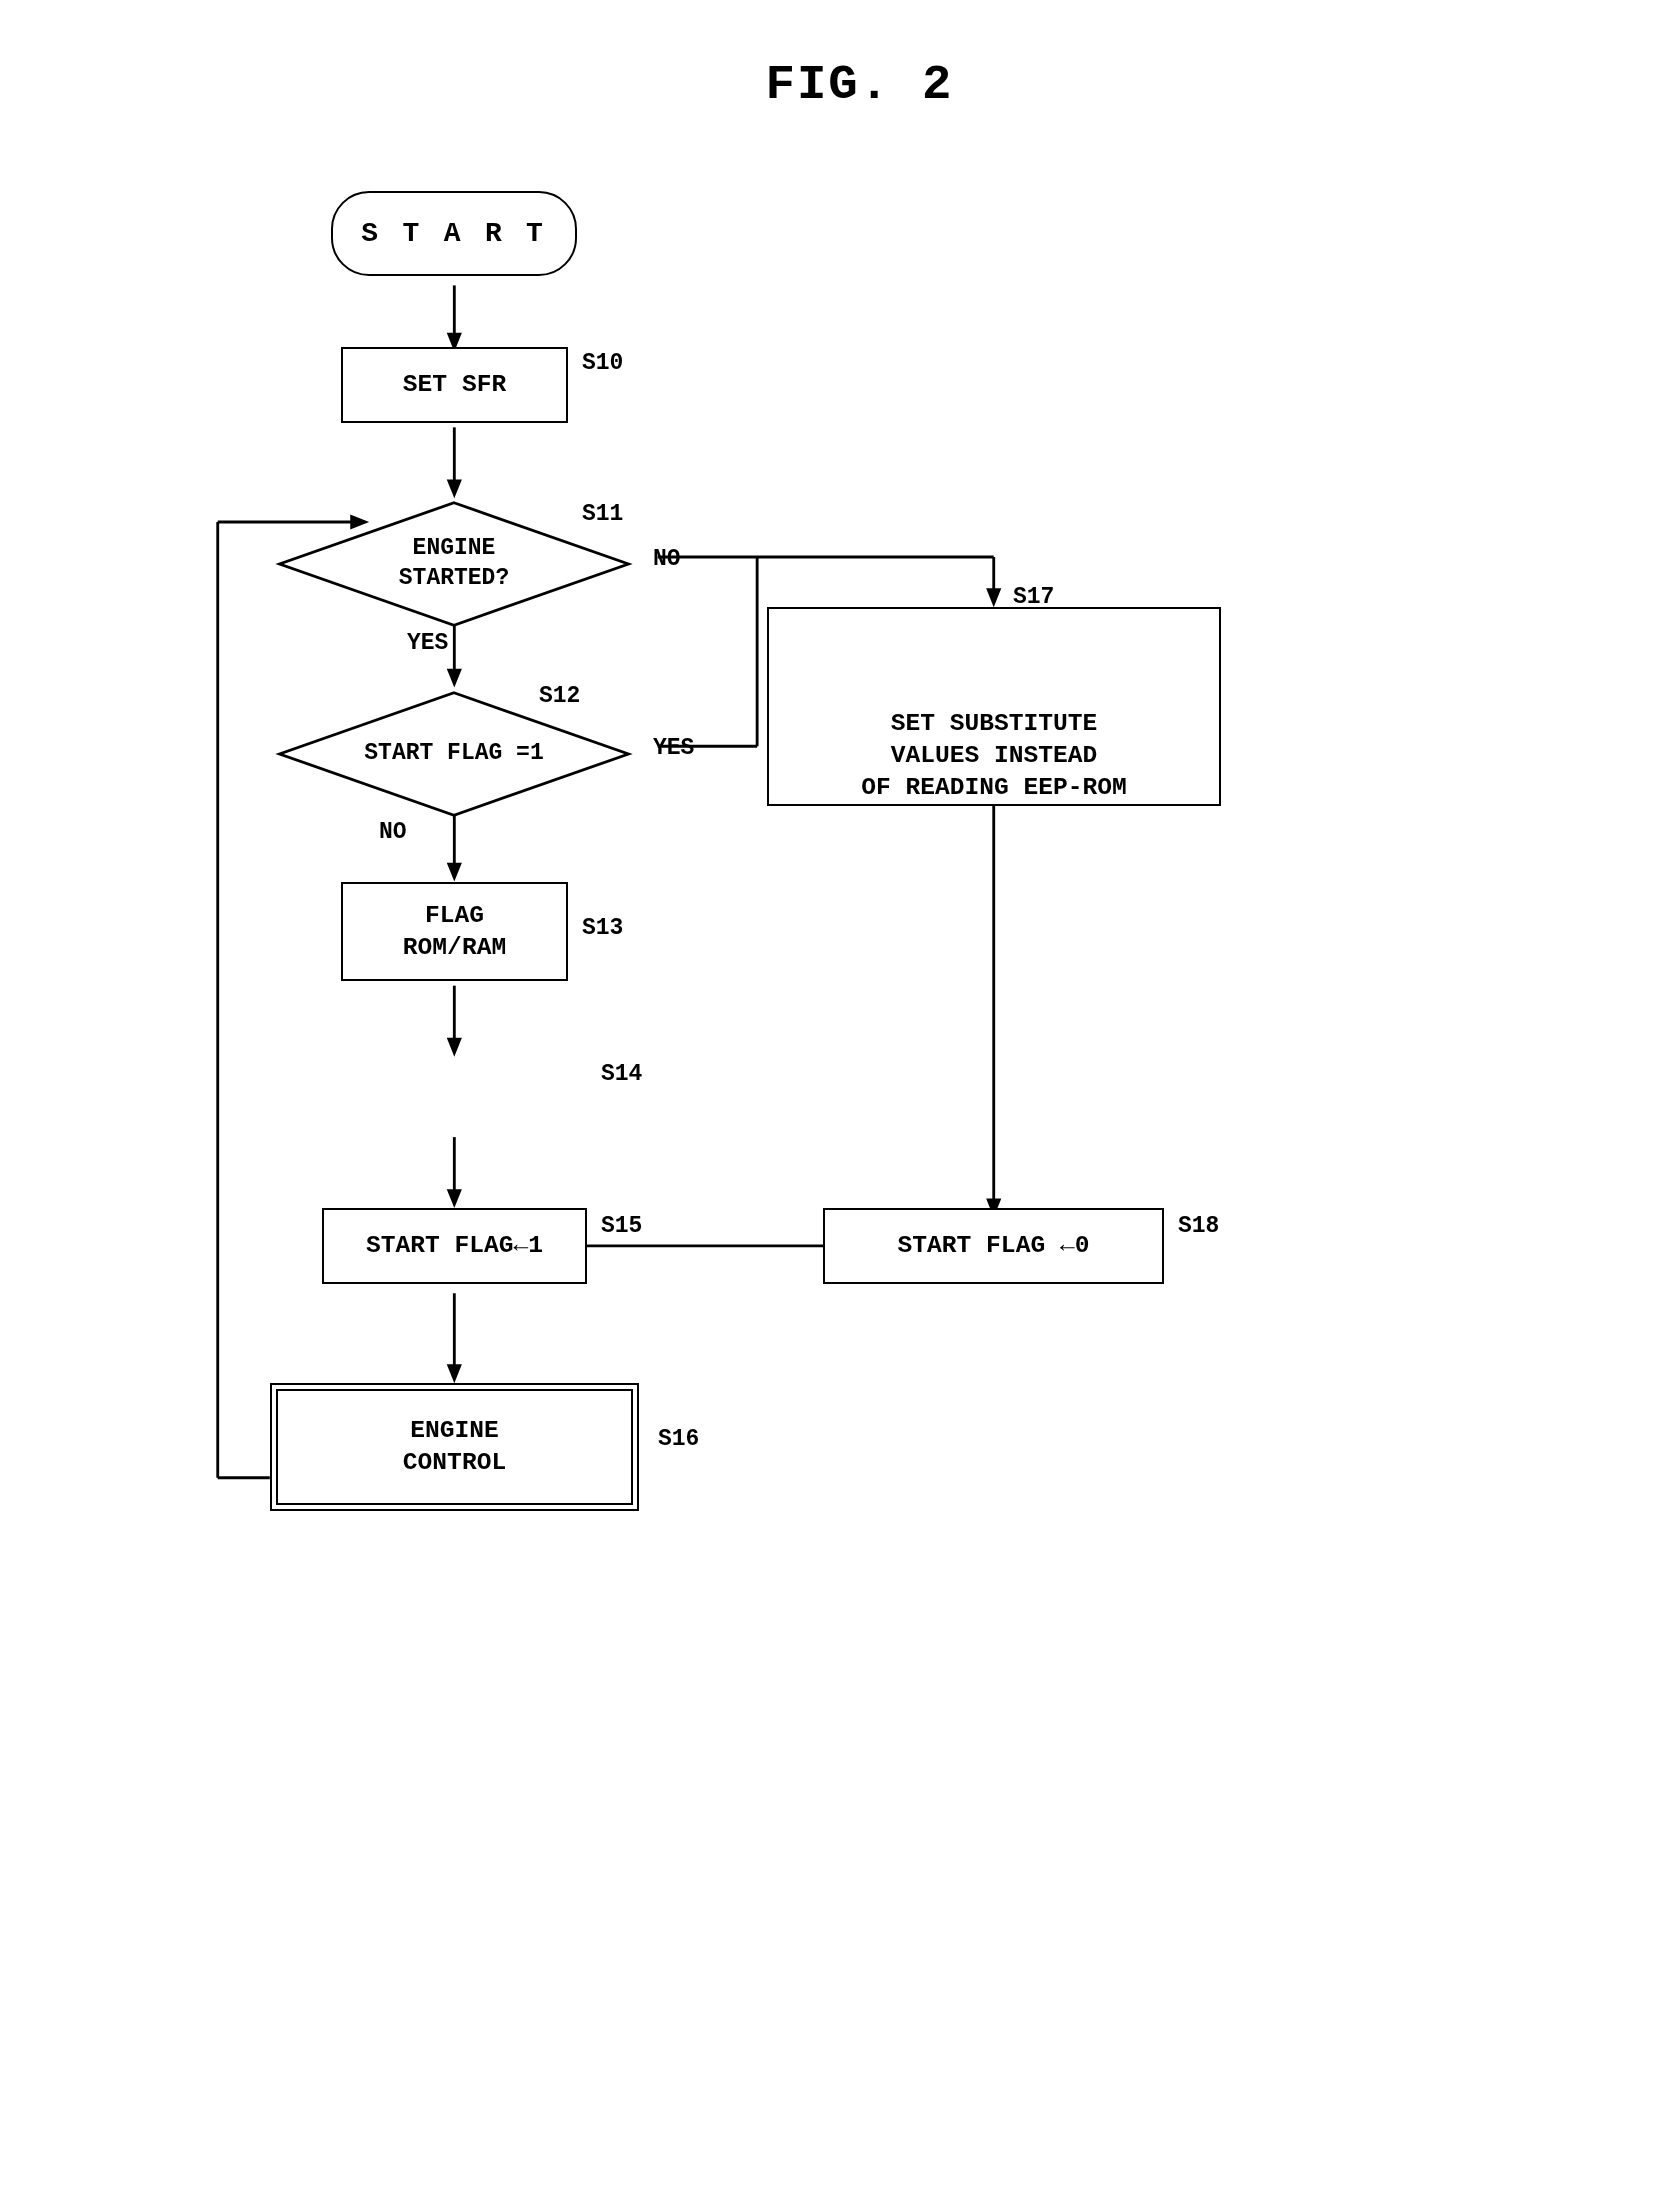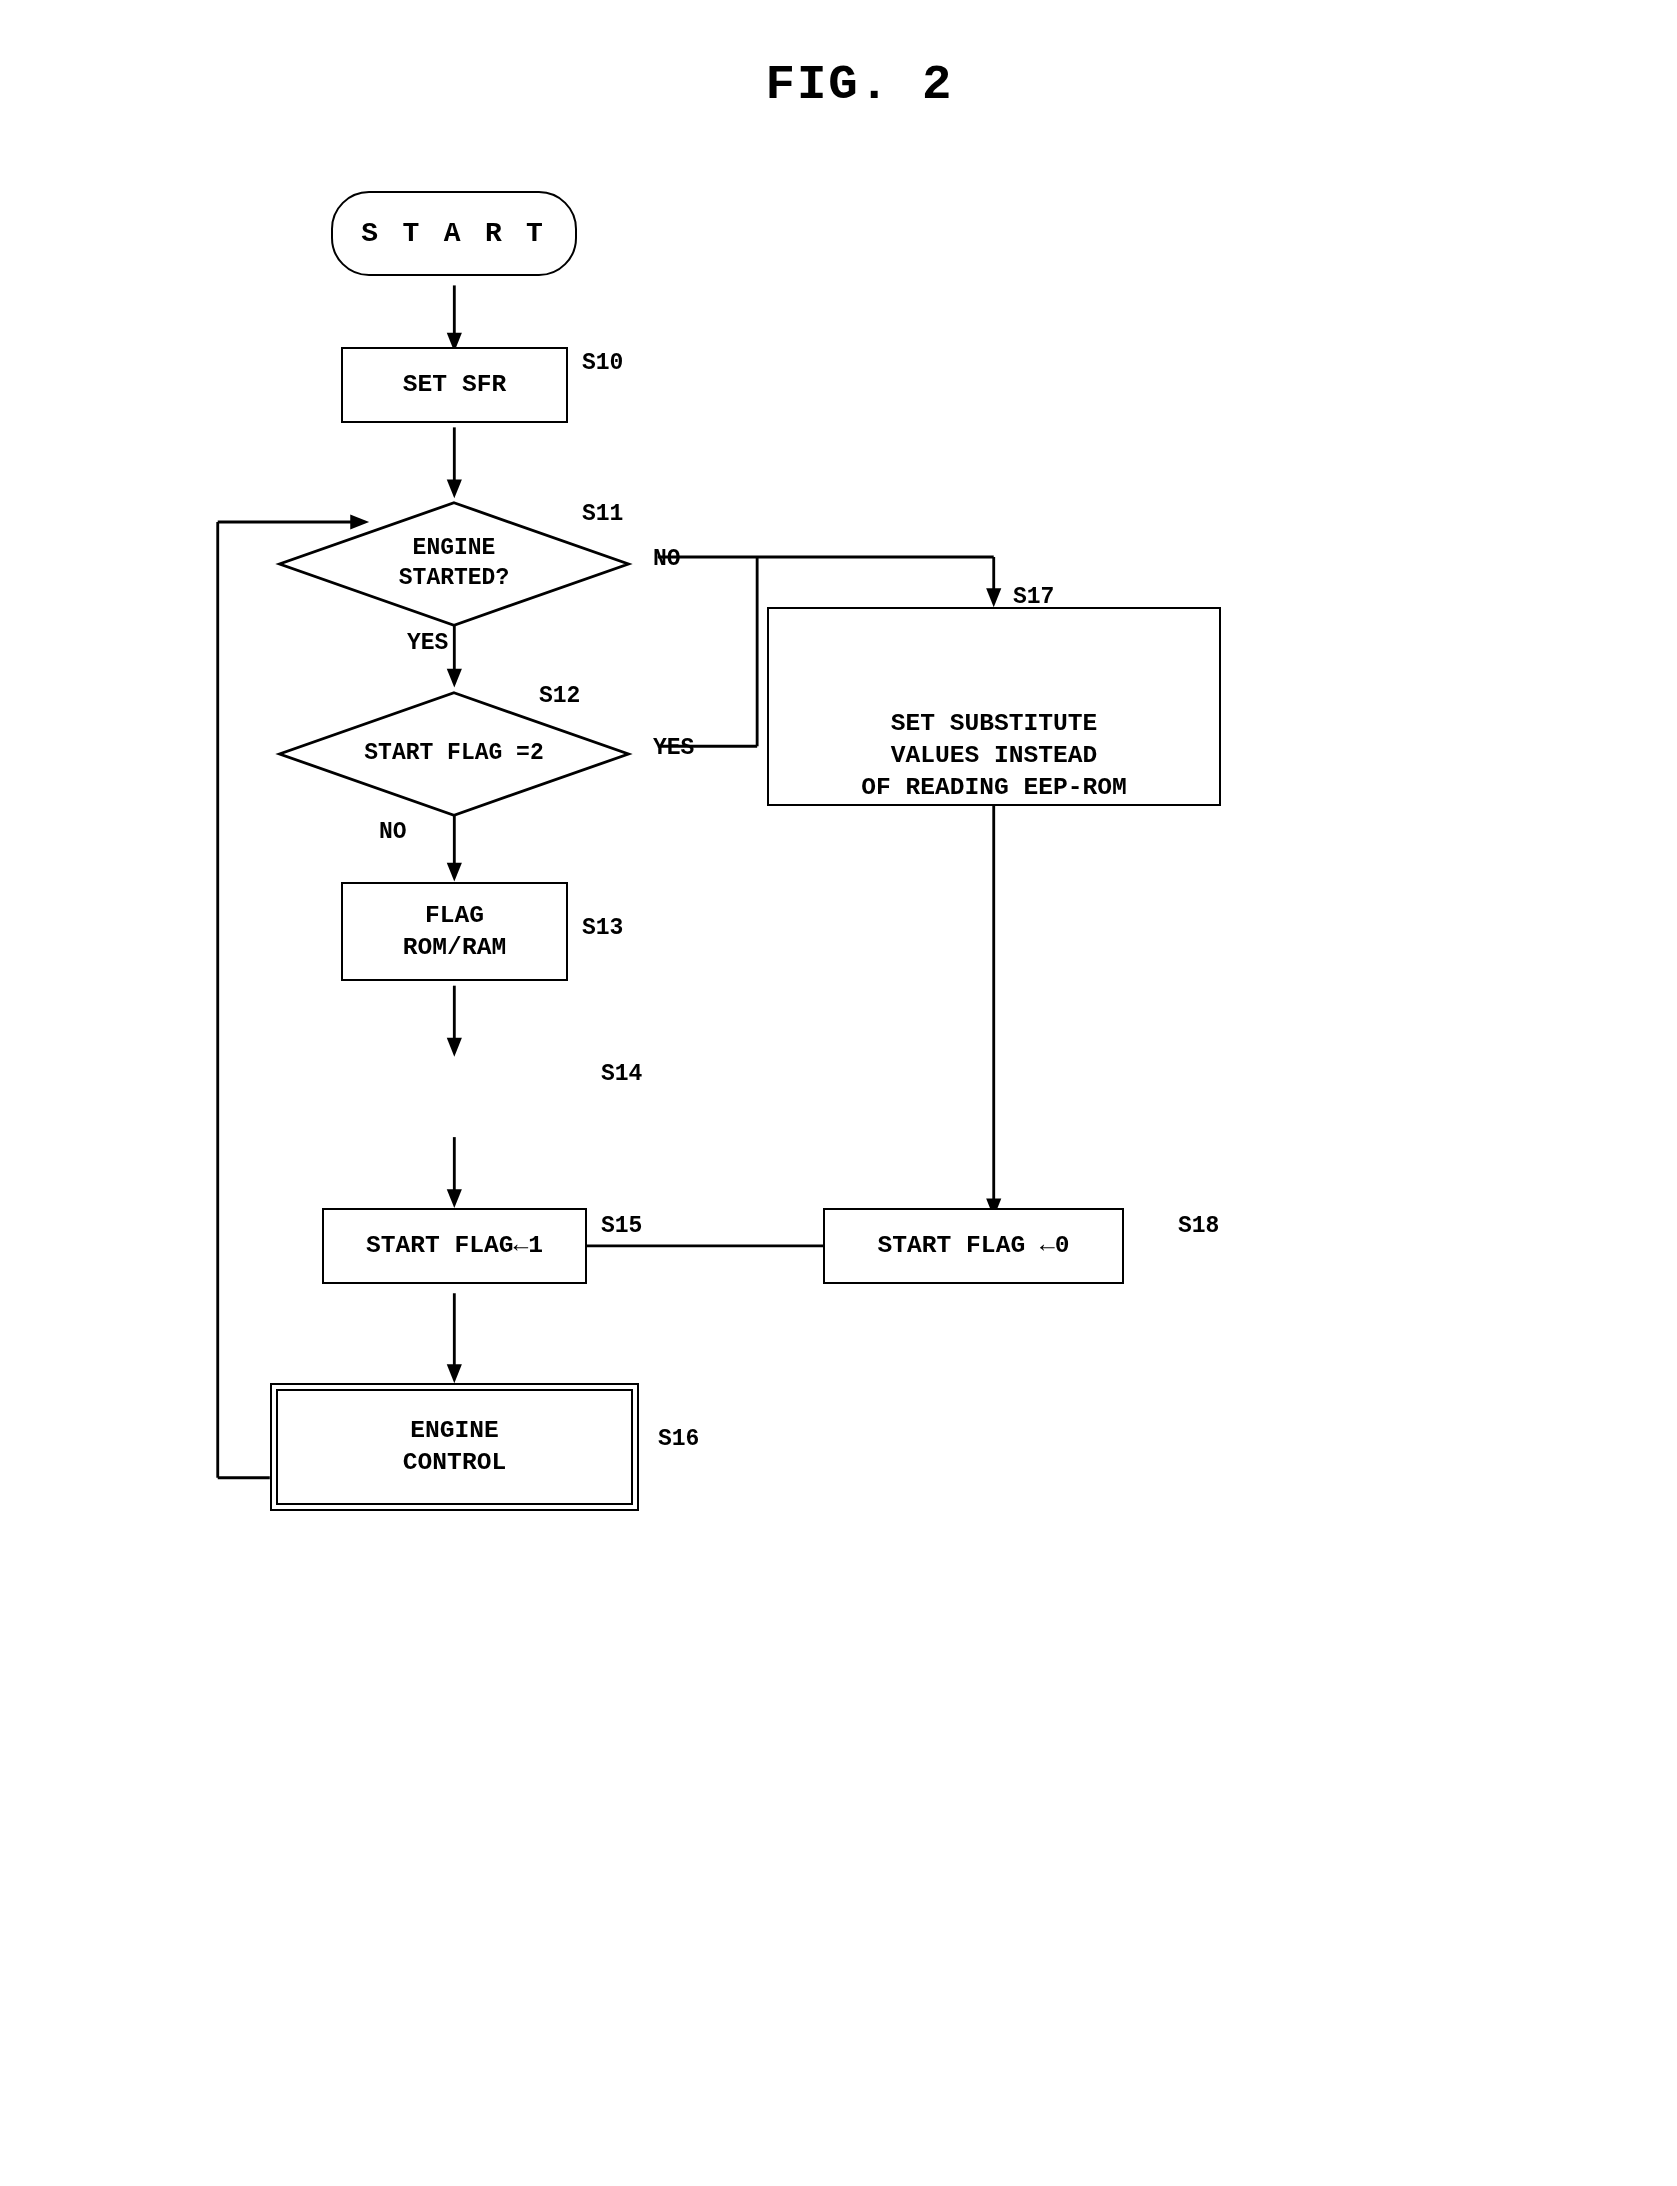--- a/index.html
+++ b/index.html
@@ -186,21 +186,21 @@
 
   <div class="label-text" style="left:407px; top:496px;">YES</div>
 
   <div class="label-text" style="left:653px; top:412px;">NO</div>
 
   <div class="fc-diamond" style="left:274px; top:554px; width:360px; height:132px;">
     <svg width="360" height="132" viewBox="0 0 380 140">
       <polygon points="190,5 375,70 190,135 5,70" fill="white" stroke="black" stroke-width="3"></polygon>
     </svg>
     <div class="fc-diamond-text">
-      START FLAG =2
+      START FLAG =1
     </div>
   </div>
   <div class="label-text" style="left:539px; top:549px;">S12</div>
 
   <div class="label-text" style="left:653px; top:601px;">YES</div>
 
   <div class="label-text" style="left:379px; top:685px;">NO</div>
 
   <div class="fc-rect" style="left:341px; top:748px; width:227px; height:99px;">
     <span style="white-space:pre-line;">FLAG
@@ -222,19 +222,19 @@
   </div>
   <div class="label-text" style="left:658px; top:1292px;">S16</div>
 
   <div class="fc-rect" style="left:767px; top:473px; width:454px; height:199px;align-items:flex-end;">
     <span style="white-space:pre-line; text-align:center;">SET SUBSTITUTE
 VALUES INSTEAD
 OF READING EEP-ROM</span>
   </div>
   <div class="label-text" style="left:1013px; top:450px;">S17</div>
 
-  <div class="fc-rect" style="left:823px; top:1074px; width:301px; height:76px;">
+  <div class="fc-rect" style="left:823px; top:1074px; width:341px; height:76px;">
     <span>START FLAG ←0</span>
   </div>
   <div class="label-text" style="left:1178px; top:1079px;">S18</div>
 
 </div>
 
 
 </body></html>

